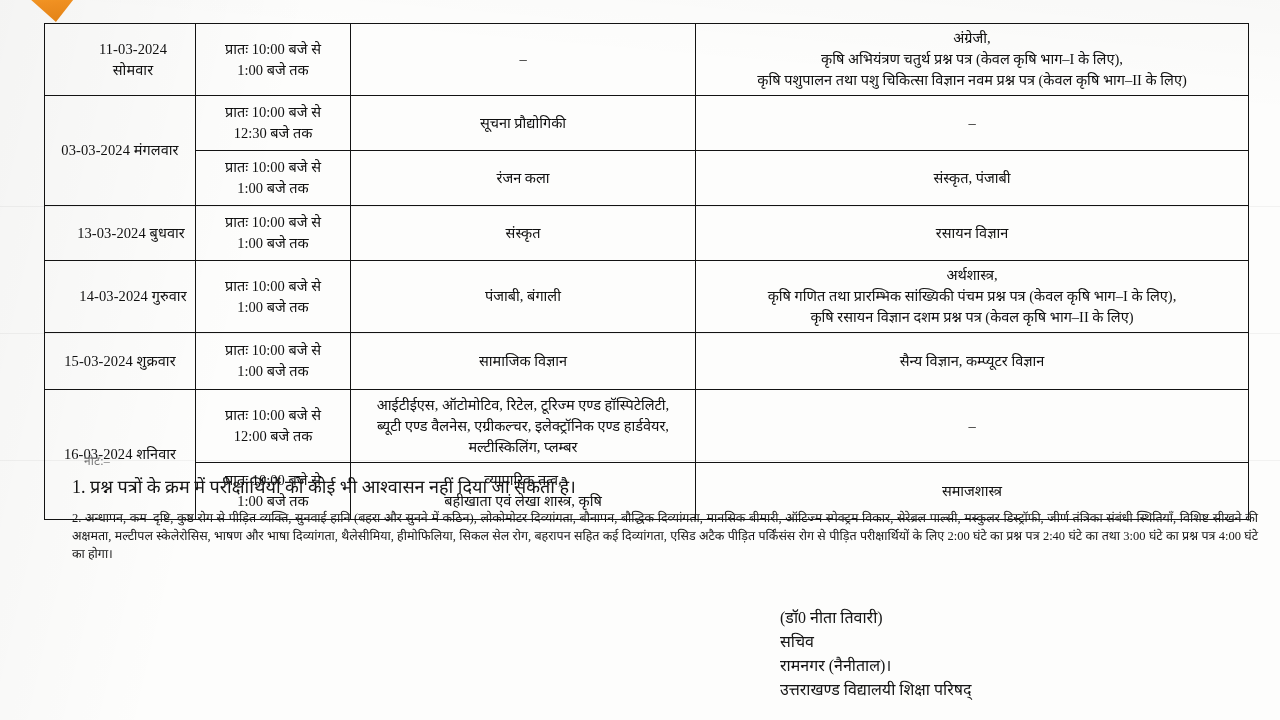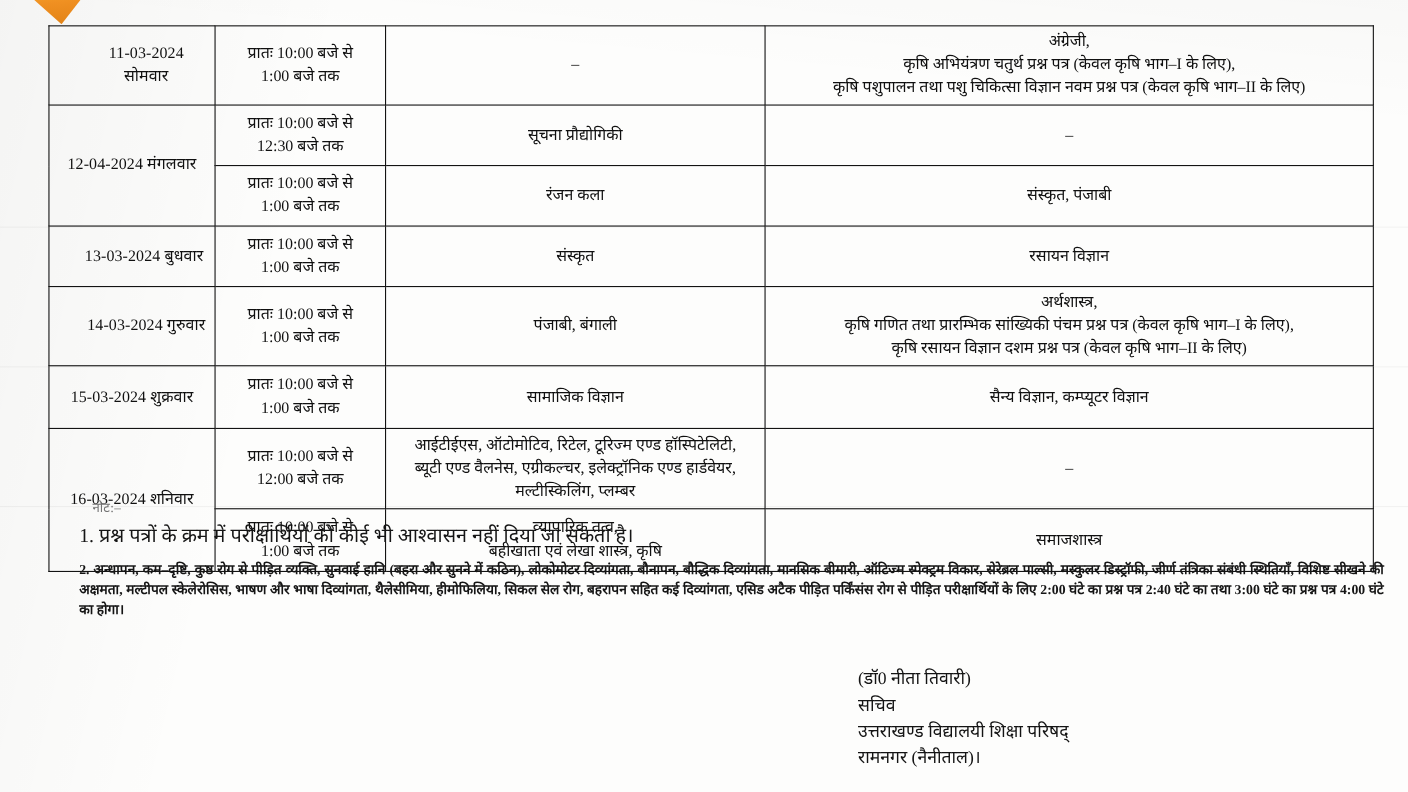--- a/index.html
+++ b/index.html
@@ -98,21 +98,20 @@
     margin-top: 6px;
   }
   .note-body {
     display: inline;
   }
   #note-2 {
     margin-top: 8px;
     font-size: 12.5px;
     line-height: 1.45;
     text-align: justify;
-    font-weight: bold;
   }
 
   
   #signature {
     position: absolute;
     left: 780px;
     top: 606px;
     width: 430px;
     font-size: 16px;
     line-height: 1.5;
@@ -154,21 +153,21 @@
       <td class="cell-date" style="height:60px;padding-left:32px;">11-03-2024 सोमवार</td>
       <td class="cell-time">प्रातः 10:00 बजे से
 1:00 बजे तक</td>
       <td class="cell-sub cell-dash">–</td>
       <td class="cell-sub">अंग्रेजी,
 कृषि अभियंत्रण चतुर्थ प्रश्न पत्र (केवल कृषि भाग–I के लिए),
 कृषि पशुपालन तथा पशु चिकित्सा विज्ञान नवम प्रश्न पत्र (केवल कृषि भाग–II के लिए)</td>
     </tr>
 
     <tr>
-      <td class="cell-date" rowspan="2">12-04-2024 मंगलवार</td>
+      <td class="cell-date" rowspan="2">03-03-2024 मंगलवार</td>
       <td class="cell-time" style="height:46px;">प्रातः 10:00 बजे से
 12:30 बजे तक</td>
       <td class="cell-sub">सूचना प्रौद्योगिकी</td>
       <td class="cell-sub cell-dash">–</td>
     </tr>
 
     <tr>
       <td class="cell-time" style="height:46px;">प्रातः 10:00 बजे से
 1:00 बजे तक</td>
       <td class="cell-sub">रंजन कला</td>
@@ -231,15 +230,15 @@
 
   <div class="note-line" id="note-2">
     <span>2.</span>
     <span class="note-body">अन्धापन, कम–दृष्टि, कुष्ठ रोग से पीड़ित व्यक्ति, सुनवाई हानि (बहरा और सुनने में कठिन), लोकोमोटर दिव्यांगता, बौनापन, बौद्धिक दिव्यांगता, मानसिक बीमारी, ऑटिज्म स्पेक्ट्रम विकार, सेरेब्रल पाल्सी, मस्कुलर डिस्ट्रॉफी, जीर्ण तंत्रिका संबंधी स्थितियाँ, विशिष्ट सीखने की अक्षमता, मल्टीपल स्केलेरोसिस, भाषण और भाषा दिव्यांगता, थैलेसीमिया, हीमोफिलिया, सिकल सेल रोग, बहरापन सहित कई दिव्यांगता, एसिड अटैक पीड़ित पर्किंसंस रोग से पीड़ित परीक्षार्थियों के लिए 2:00 घंटे का प्रश्न पत्र 2:40 घंटे का तथा 3:00 घंटे का प्रश्न पत्र 4:00 घंटे का होगा।</span>
   </div>
 </div>
 
 <div id="signature">
   <div>(डॉ0 नीता तिवारी)</div>
   <div>सचिव</div>
+  <div>रामनगर (नैनीताल)।</div>
   <div>उत्तराखण्ड विद्यालयी शिक्षा परिषद्</div>
-  <div>रामनगर (नैनीताल)।</div>
 </div>
 
 </body></html>

